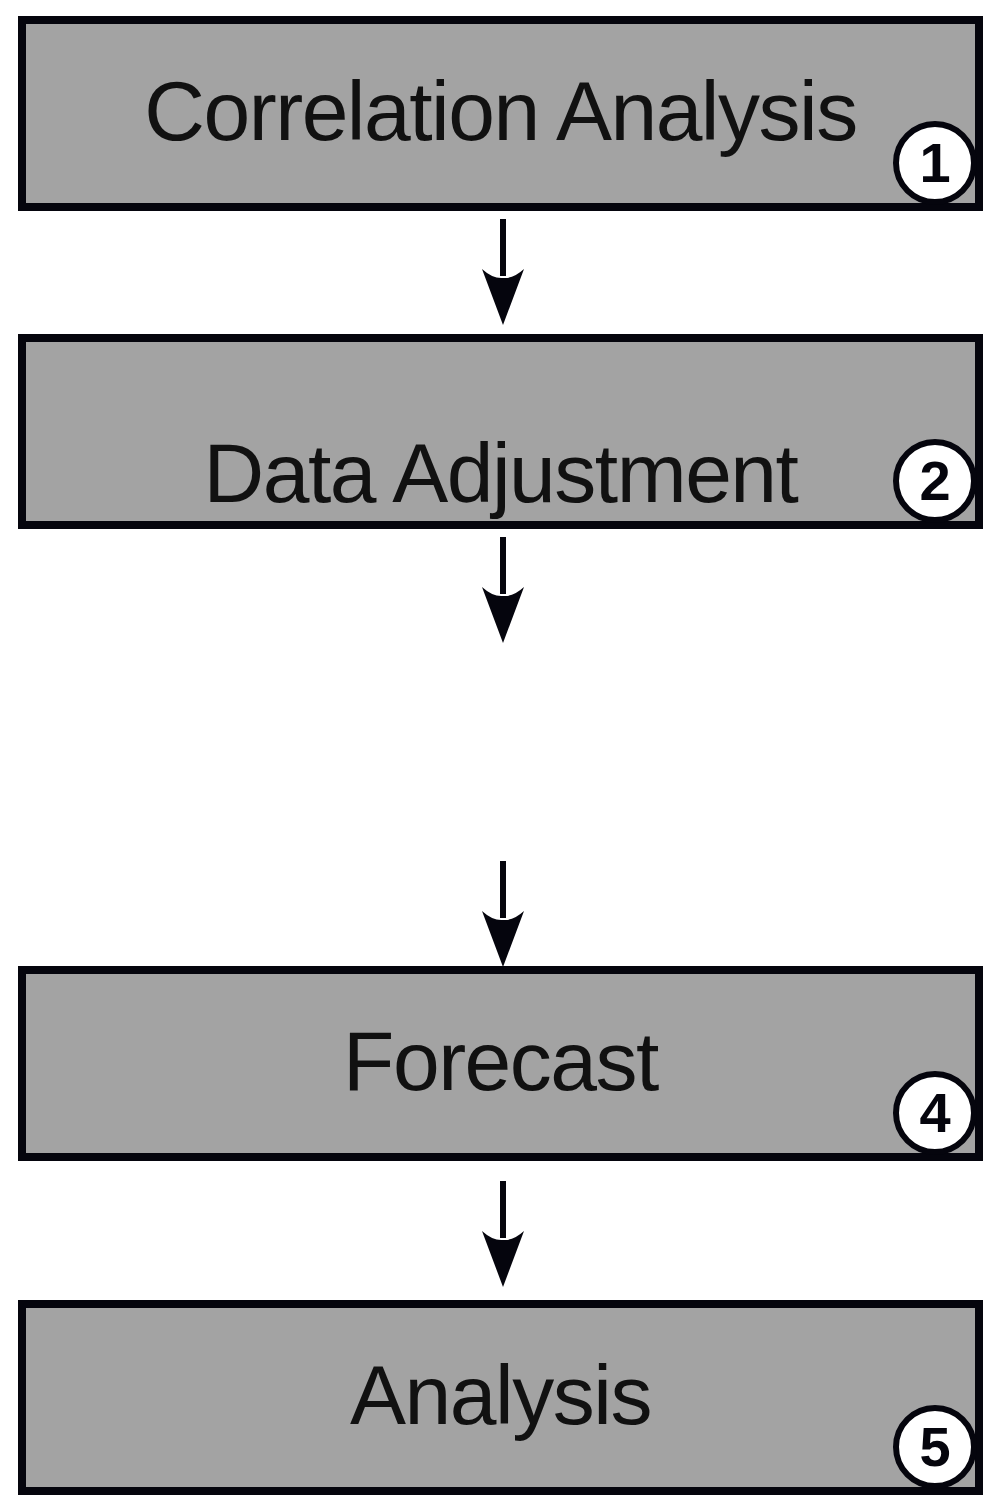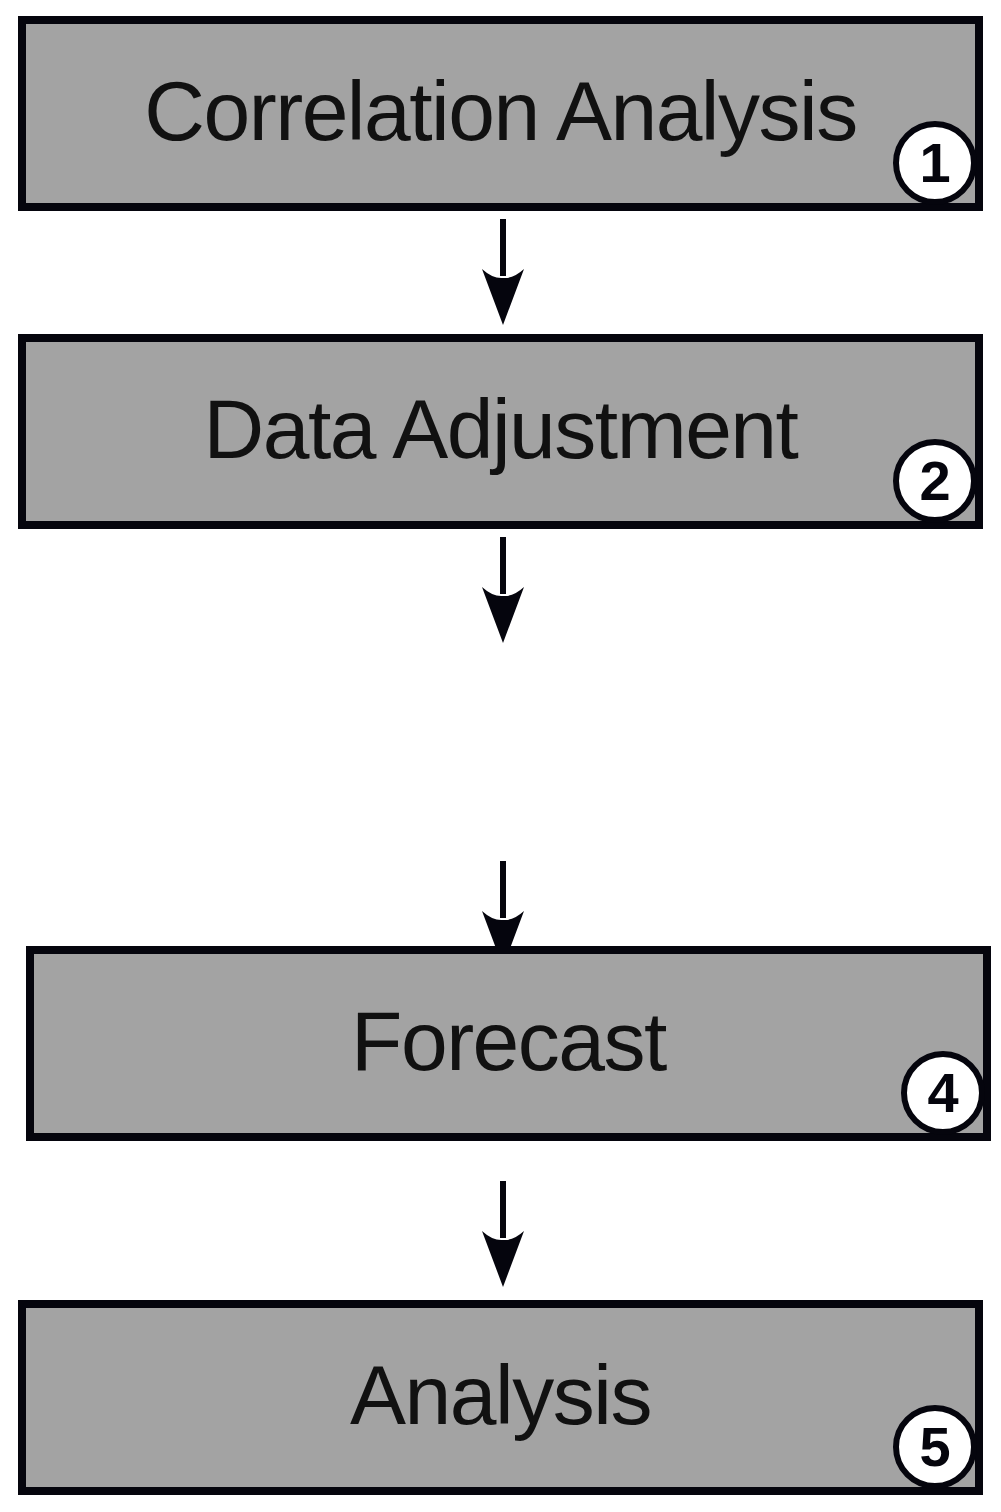--- a/index.html
+++ b/index.html
@@ -21,23 +21,23 @@
     width: 965px;
     height: 195px;
     box-sizing: border-box;
     border: 8px solid #05050d;
     background: #a3a3a3;
     display: flex;
     align-items: center;
     justify-content: center;
   }
   .step-box.pos-1 { top: 16px; }
-  .step-box.pos-2 { top: 334px; }
+  .step-box.pos-2 { top: 334px; align-items: flex-end; }
   .step-box.pos-3 { top: 658px; }
-  .step-box.pos-4 { top: 946px; margin-left: 8px; }
+  .step-box.pos-4 { top: 966px; }
   .step-box.pos-5 { top: 1300px; }
 
   .step-label {
     font-size: 84px;
     font-weight: 300;
     letter-spacing: -1.5px;
     color: #111111;
     white-space: nowrap;
     line-height: 1;
     padding-bottom: 6px;

